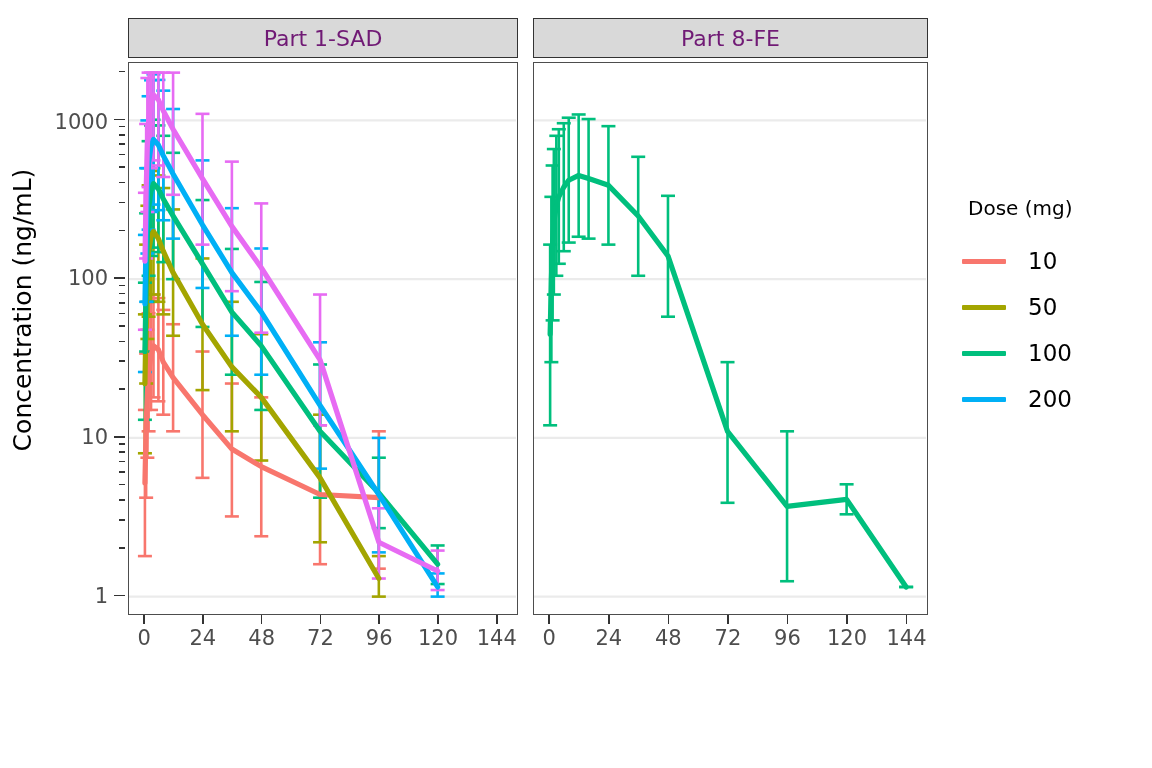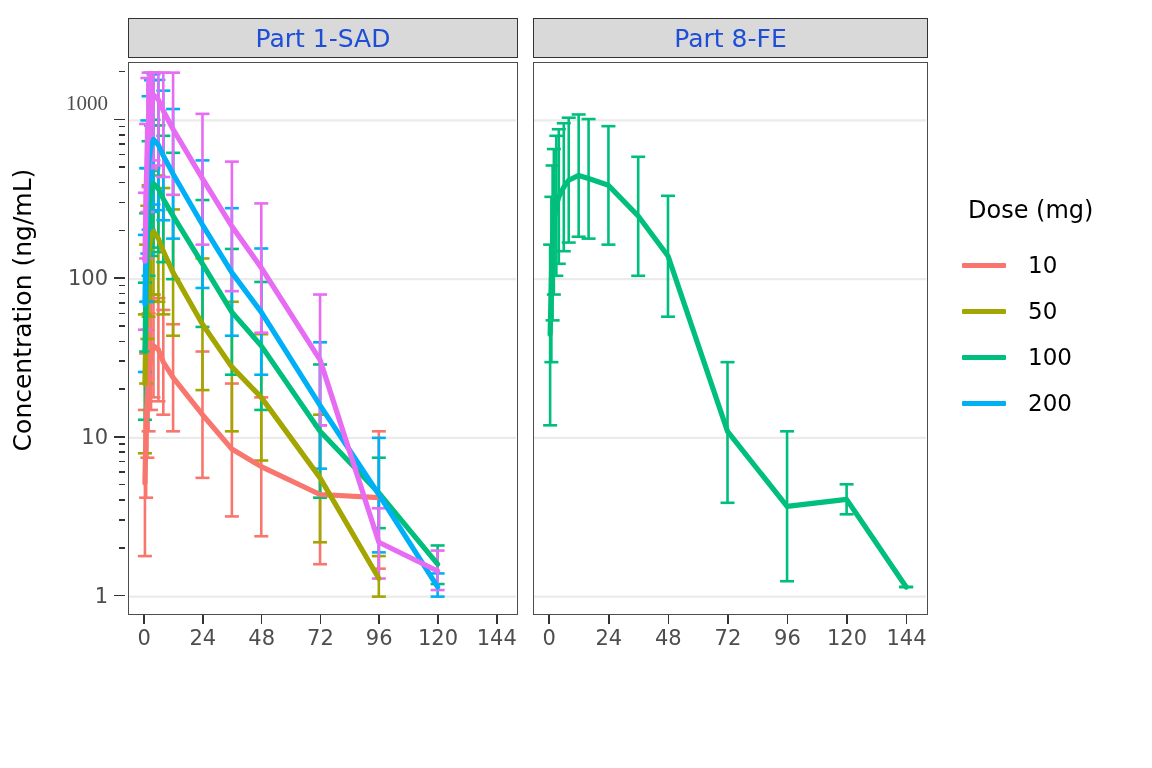--- a/index.html
+++ b/index.html
@@ -106,22 +106,22 @@
   .facet-strip {
     position: absolute;
     left: 0; right: 0; top: 0;
     height: 40px;
     background: #d9d9d9;
     border: 1.4px solid #333333;
     box-sizing: border-box;
     display: flex;
     align-items: center;
     justify-content: center;
-    font-size: 25px;
-    color: #1d4ed8;
+    font-size: 22px;
+    color: #701a75;
   }
   .panel-body {
     position: absolute;
     left: 0; right: 0;
     top: 44px;
     bottom: 0;
     background: #ffffff;
     border: 1.4px solid #4d4d4d;
     box-sizing: border-box;
     overflow: hidden;
@@ -146,21 +146,21 @@
   }
 
   
   .legend {
     position: absolute;
     left: 962px;
     top: 196px;
     width: 185px;
   }
   .legend-title {
-    font-size: 24px;
+    font-size: 20px;
     color: #000;
     margin-bottom: 18px;
     margin-left: 6px;
   }
   .legend-item {
     display: flex;
     align-items: center;
     height: 46px;
   }
   .legend-key {
@@ -179,21 +179,21 @@
 <body>
 
 <div id="root">
 
   <div class="y-axis-title">Concentration (ng/mL)</div>
 
   <div id="y-ticks-wrap">
       <div class="y-tick-label" style="top: 595.617px;">1</div>
       <div class="y-tick-label" style="top: 436.884px;">10</div>
       <div class="y-tick-label" style="top: 278.151px;">100</div>
-      <div class="y-tick-label" style="top: 103px; font-family: Liberation Serif, serif;">1000</div>
+      <div class="y-tick-label" style="top: 122px;">1000</div>
     </div>
   <div id="y-tickmarks-wrap">
       <div class="y-tickmark major" style="top: 594.817px;"></div>
       <div class="y-tickmark major" style="top: 436.084px;"></div>
       <div class="y-tickmark major" style="top: 277.351px;"></div>
       <div class="y-tickmark major" style="top: 118.618px;"></div>
       <div class="y-tickmark minor" style="top: 547.034px;"></div>
       <div class="y-tickmark minor" style="top: 519.082px;"></div>
       <div class="y-tickmark minor" style="top: 499.25px;"></div>
       <div class="y-tickmark minor" style="top: 483.868px;"></div>

